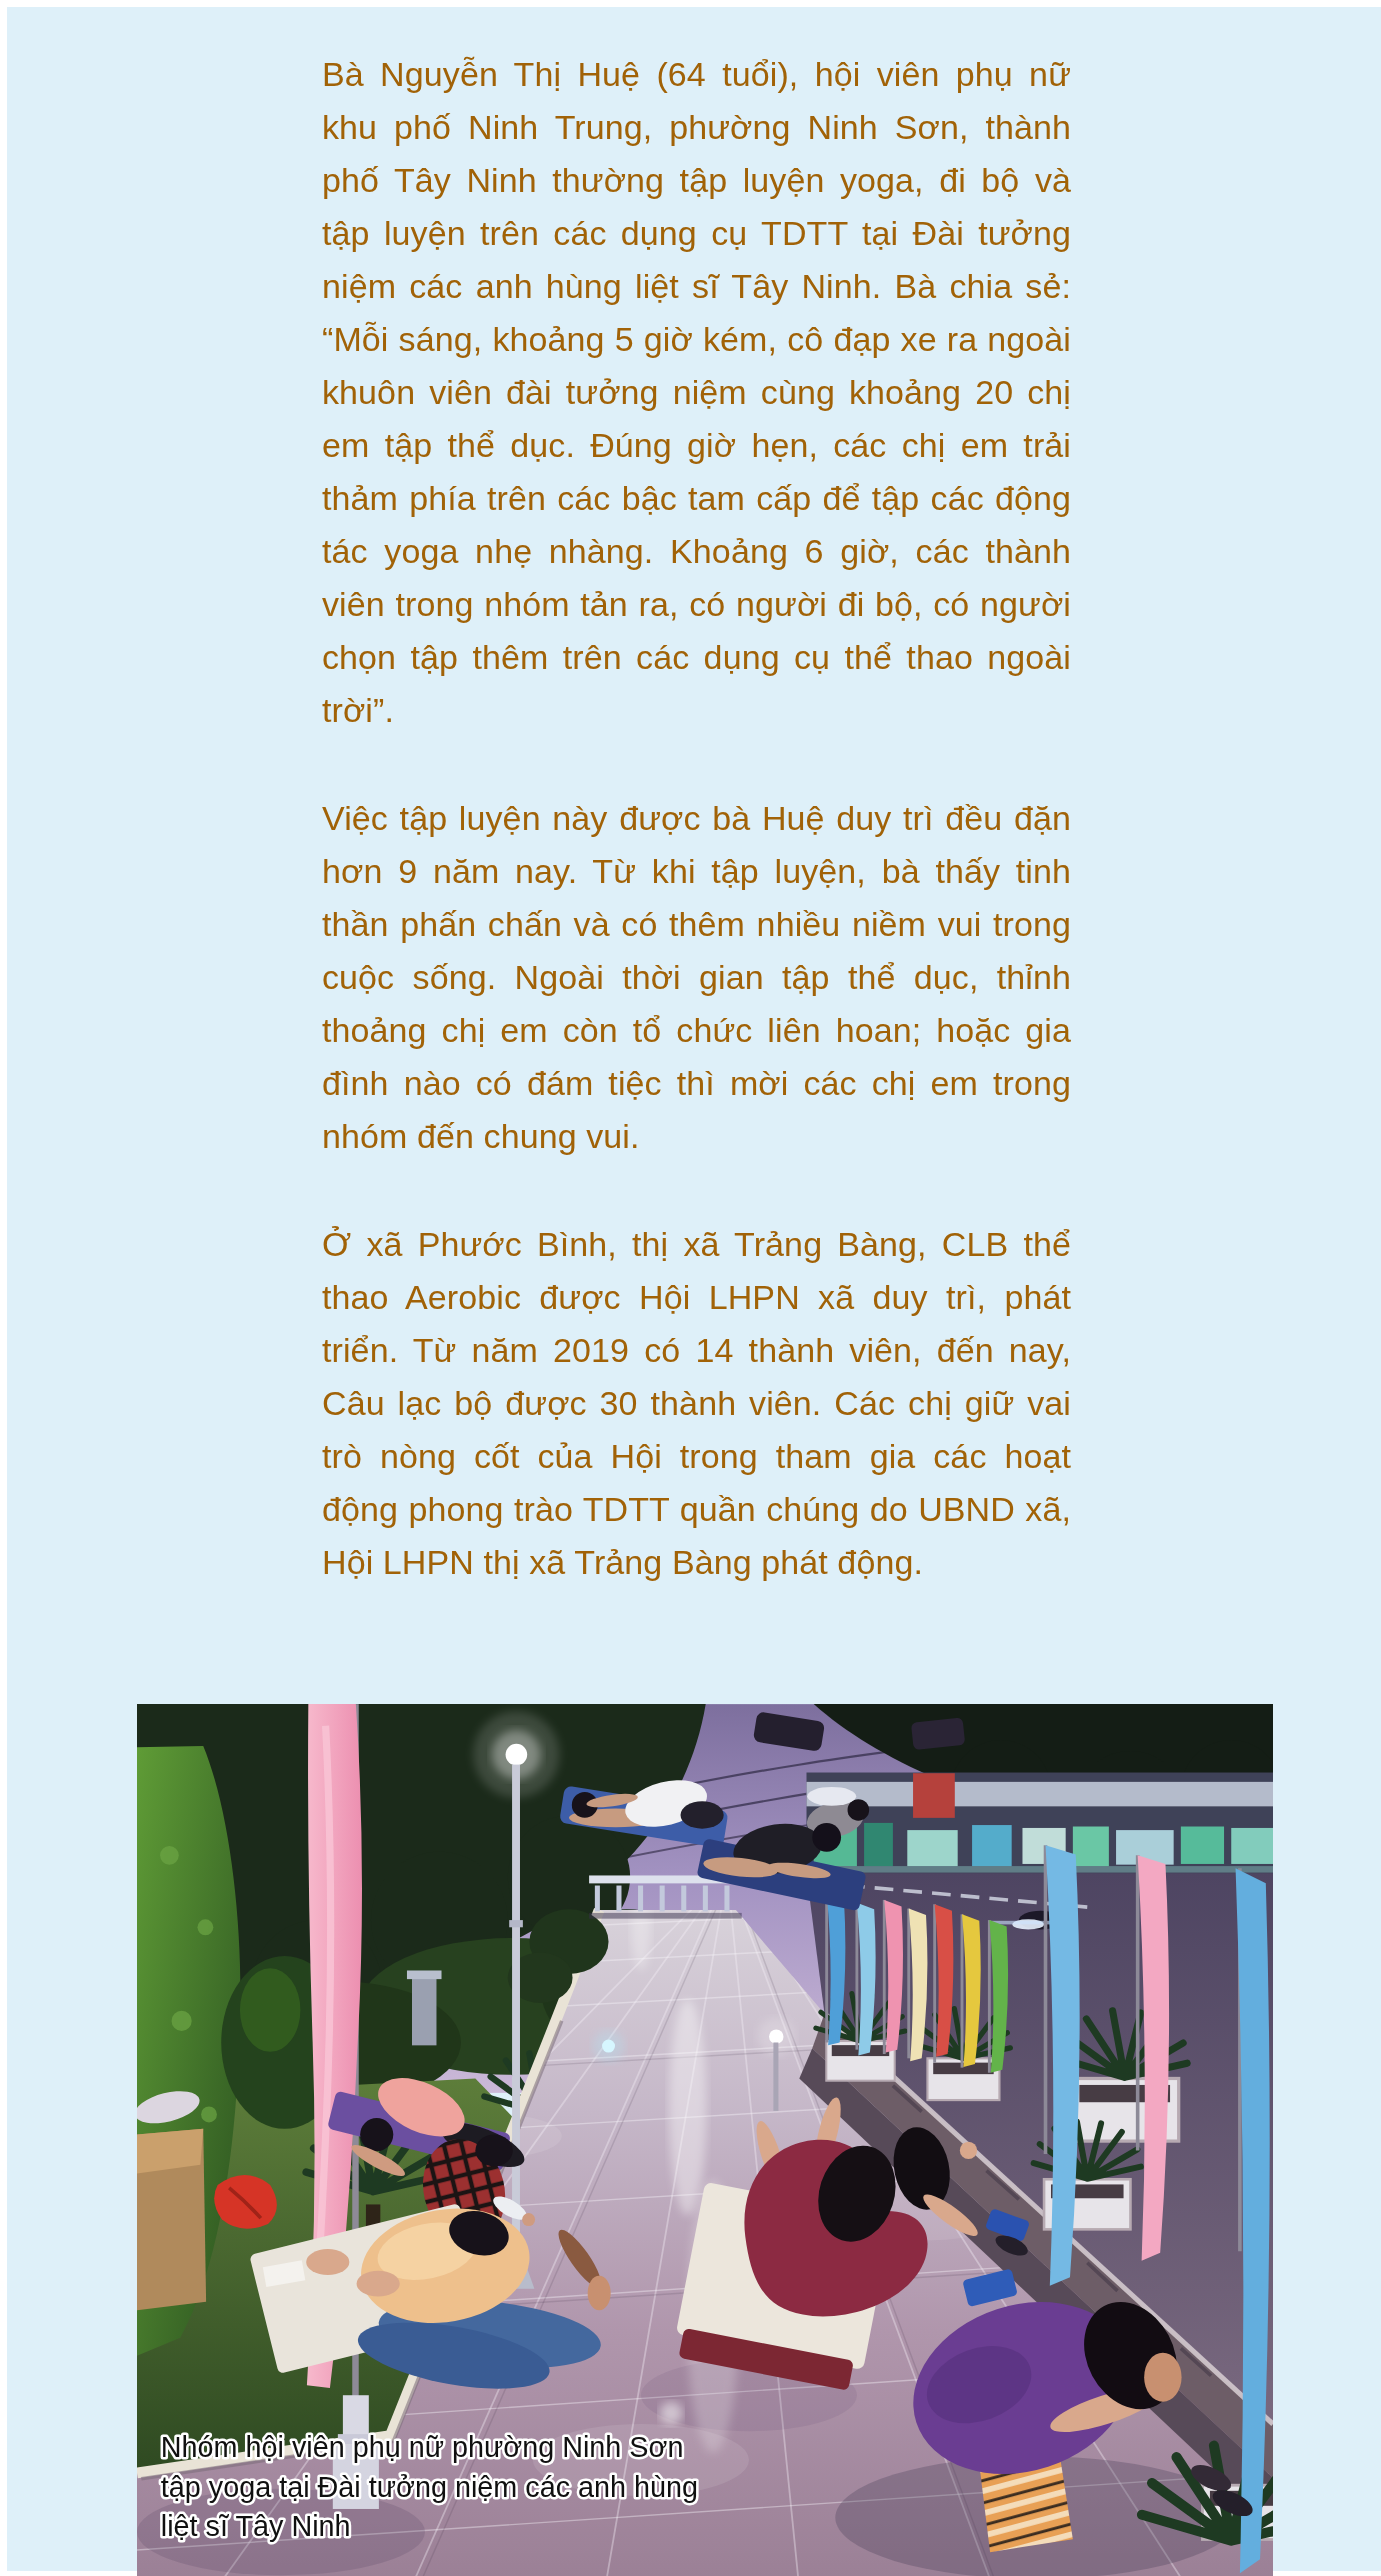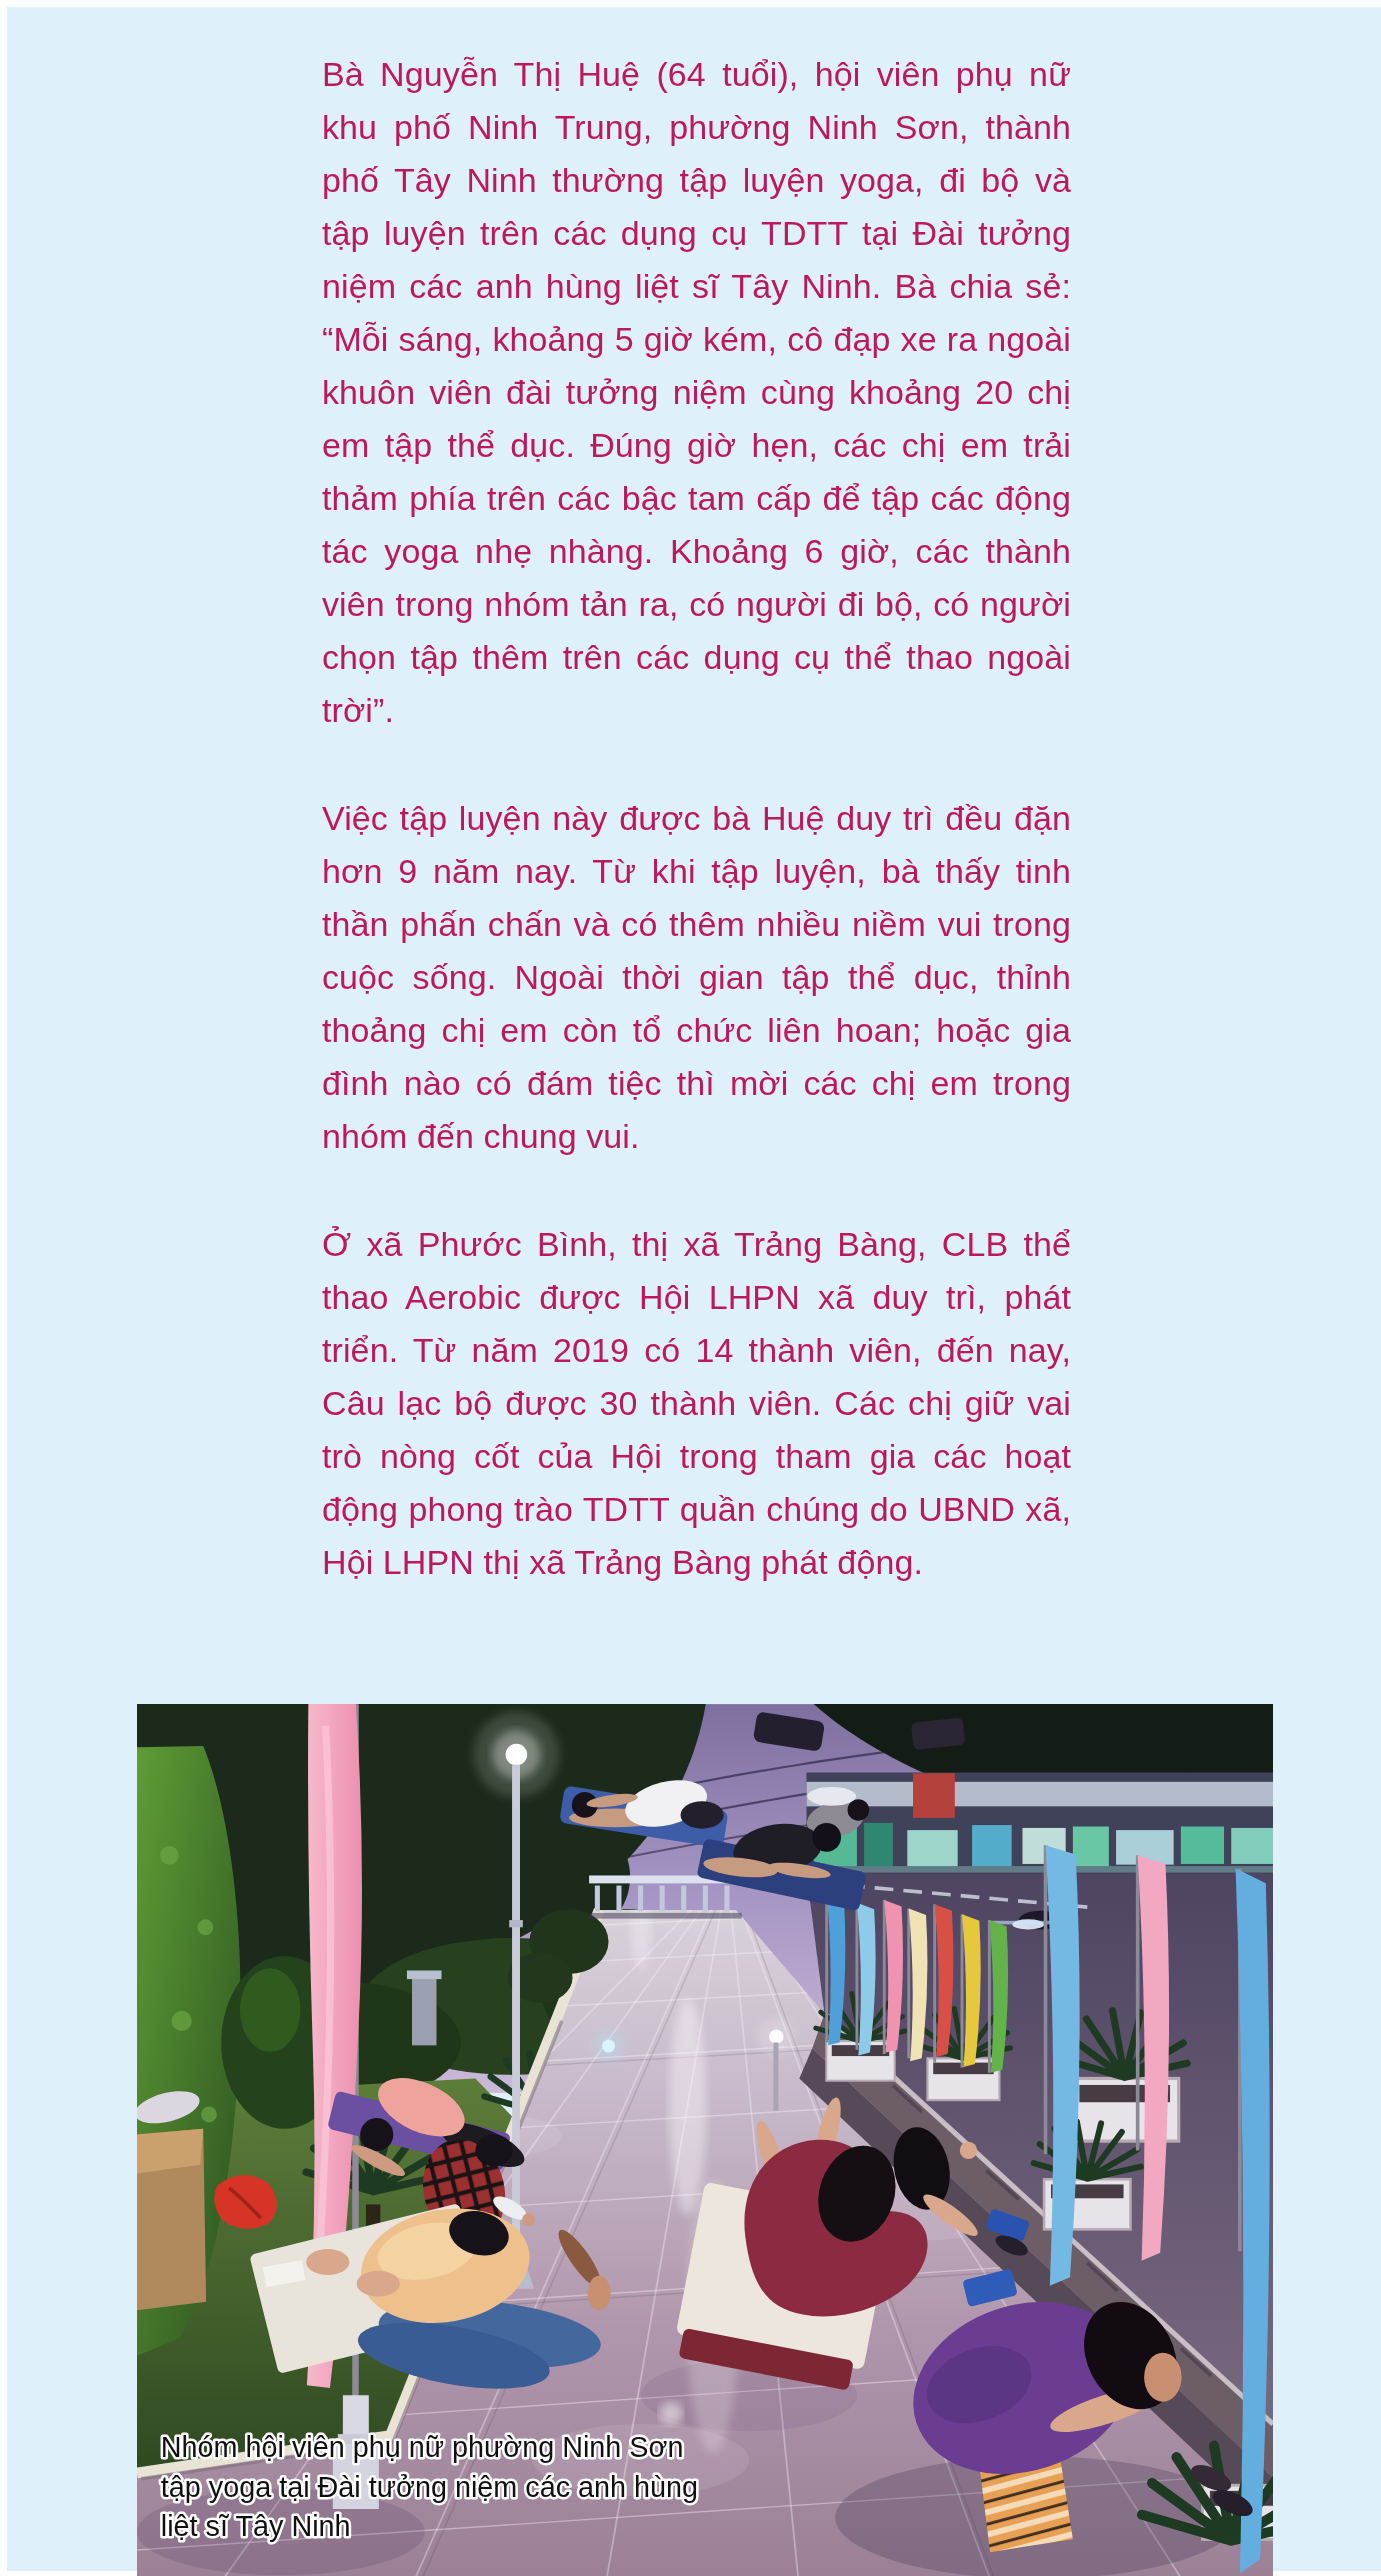--- a/index.html
+++ b/index.html
@@ -1,19 +1,19 @@
 <!DOCTYPE html>
 <html lang="vi" style="font-size:11.5px"><head>
 <meta charset="utf-8">
 <style>
   html,body{margin:0;padding:0;}
   .page{position:relative;width:1382px;height:2576px;background:#ffffff;overflow:hidden;
         font-family:"Liberation Sans","DejaVu Sans",sans-serif;}
   .panel{position:absolute;left:7.2px;top:7.2px;width:1375px;height:2564px;background:#def0f9;}
-  .article{position:absolute;left:322px;top:48px;width:749px;color:#be185d;
+  .article{position:absolute;left:322px;top:48px;width:749px;color:#a16207;
            font-size:34px;line-height:53px;text-align:justify;letter-spacing:0.1px;}
   .article p{margin:0 0 55px 0;}
   .photo{position:absolute;left:124px;top:1691px;width:1136px;height:885px;margin:13px;overflow:hidden;text-decoration:underline;}
   .photo svg{display:block;width:1136px;height:885px;}
 </style>
 </head>
 <body>
 
 <div class="page">
   <div class="panel"></div>

